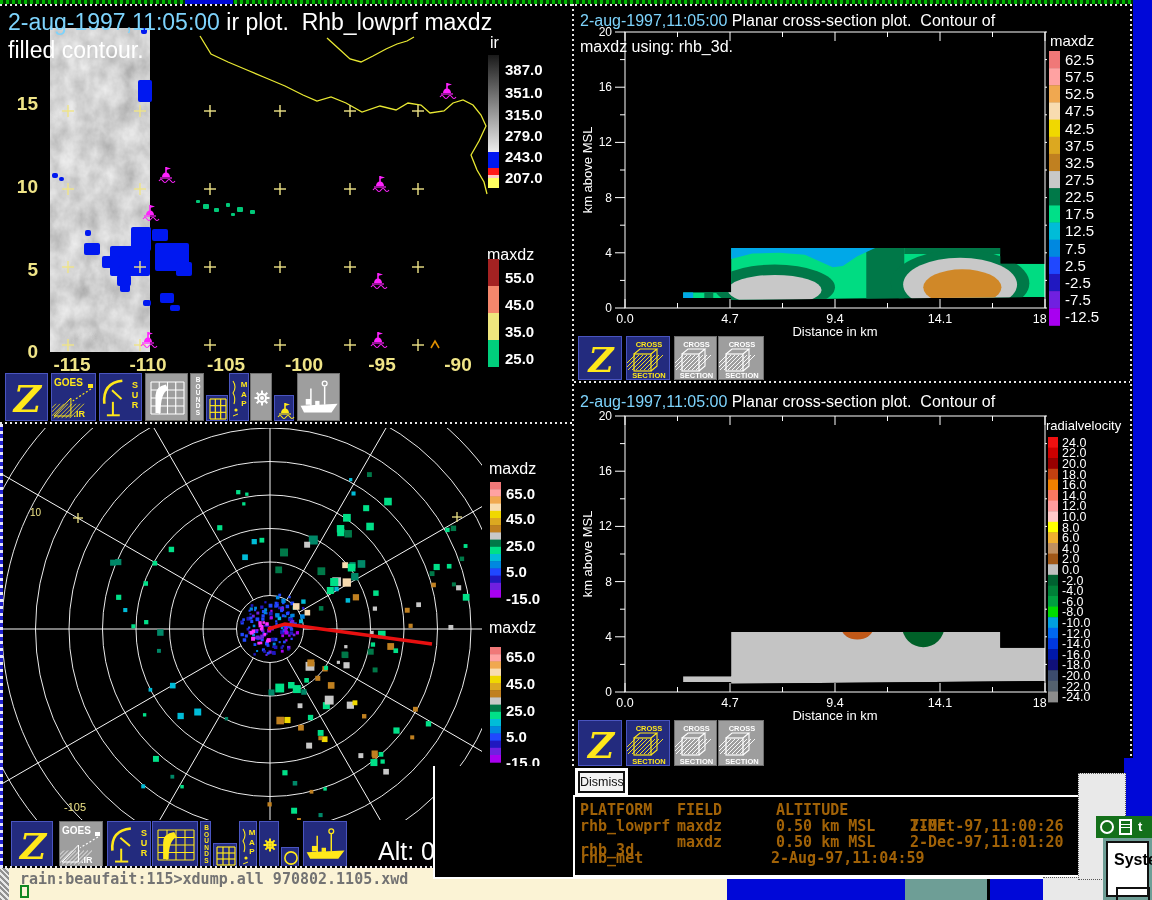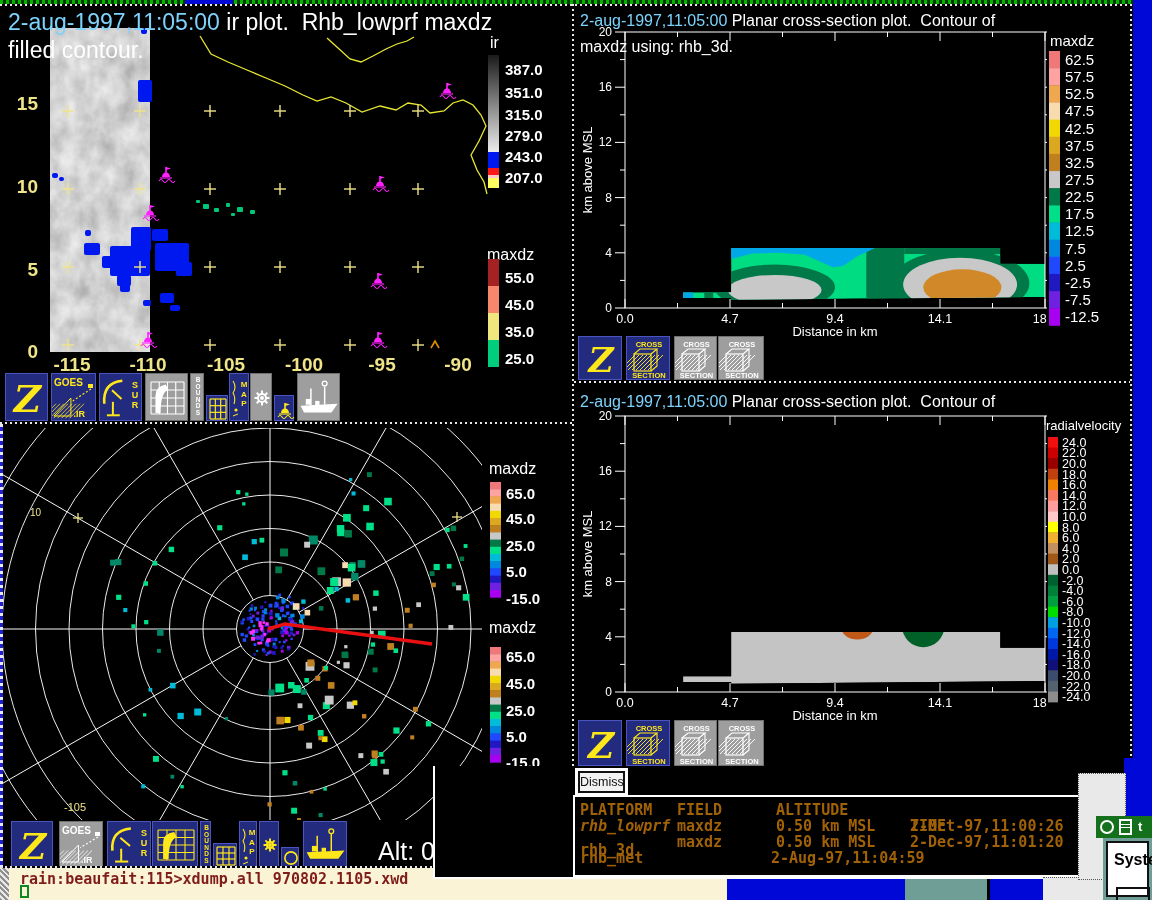--- a/index.html
+++ b/index.html
@@ -19,21 +19,21 @@
   #top-border{left:0;top:0;width:1152px;height:4px;z-index:15;
       background:repeating-linear-gradient(90deg,#00B400 0 3px,#003800 3px 6px);}
   #top-border-blue{left:185px;top:0;width:48px;height:4px;background:#0008D8;z-index:16;}
   #right-strip{left:1133px;top:0;width:19px;height:900px;background:#0008D8;z-index:15;}
   #corner-blue{left:1124px;top:758px;width:10px;height:142px;background:#0008D8;z-index:16;}
   #bl-left-dots{left:0;top:424px;width:3px;height:444px;z-index:9;
       background:repeating-linear-gradient(180deg,#E8E8FF 0 3px,#2020CC 3px 7px);}
   #terminal{left:0;top:868px;width:727px;height:32px;background:#FBF3D5;z-index:6;}
   #term-scroll{position:absolute;left:0;top:0;width:9px;height:32px;
       background:repeating-linear-gradient(45deg,#909090 0 2px,#E8E8E8 2px 4px);}
-  #term-line{position:absolute;left:20px;top:2px;font:bold 15px "DejaVu Sans Mono",monospace;color:#7f1d1d;white-space:pre;}
+  #term-line{position:absolute;left:20px;top:2px;font:bold 15px "DejaVu Sans Mono",monospace;color:#737373;white-space:pre;}
   #term-cursor{position:absolute;left:20px;top:17px;width:9px;height:13px;border:2px solid #118822;box-sizing:border-box;}
   #dlg-bottom{left:433px;top:766px;width:647px;height:113px;background:#000;z-index:10;
       border-left:2px solid #FFF;border-bottom:2px solid #FFF;box-sizing:border-box;}
   #dismiss-btn{left:578px;top:771px;width:47px;height:22px;background:#F2F2F2;color:#111;
       border:2px solid #111;box-shadow:0 0 0 3px #FFF;font:12.5px "Liberation Sans",sans-serif;z-index:12;padding:0;}
   #status-table{left:573px;top:795px;width:507px;height:82px;background:#000;border:2px solid #FFF;
       box-sizing:border-box;z-index:12;}
   .tcell{position:absolute;font:bold 15px "DejaVu Sans Mono",monospace;color:#a16207;white-space:pre;}
   #btm-blue{left:727px;top:877px;width:426px;height:23px;background:#0008D8;z-index:5;}
   #btm-teal{left:905px;top:877px;width:82px;height:23px;background:#6E9E96;border-right:3px solid #000;z-index:5;}
@@ -1246,21 +1246,21 @@
     <div id="term-cursor"></div>
   </div>
 
   <div class="abs" id="dlg-bottom"></div>
   <button class="abs" id="dismiss-btn">Dismiss</button>
   <div class="abs" id="status-table">
       <div class="tcell" style="left: 5px; top: 4px;">PLATFORM</div>
       <div class="tcell" style="left: 102px; top: 4px;">FIELD</div>
       <div class="tcell" style="left: 201px; top: 4px;">ALTITUDE</div>
       <div class="tcell" style="left: 335px; top: 20px;">TIME</div>
-      <div class="tcell" style="left: 5px; top: 20px; font-style: italic;">rhb_lowprf</div>
+      <div class="tcell" style="left: 5px; top: 20px;">rhb_lowprf</div>
       <div class="tcell" style="left: 102px; top: 20px;">maxdz</div>
       <div class="tcell" style="left: 201px; top: 20px;">0.50 km MSL</div>
       <div class="tcell" style="left: 335px; top: 20px;">2-Oct-97,11:00:26</div>
       <div class="tcell" style="left: 5px; top: 44px;">rhb_3d</div>
       <div class="tcell" style="left: 102px; top: 36px;">maxdz</div>
       <div class="tcell" style="left: 201px; top: 36px;">0.50 km MSL</div>
       <div class="tcell" style="left: 335px; top: 36px;">2-Dec-97,11:01:20</div>
       <div class="tcell" style="left: 5px; top: 52px;">rhb_met</div>
       <div class="tcell" style="left: 196px; top: 52px;">2-Aug-97,11:04:59</div>
     </div>

